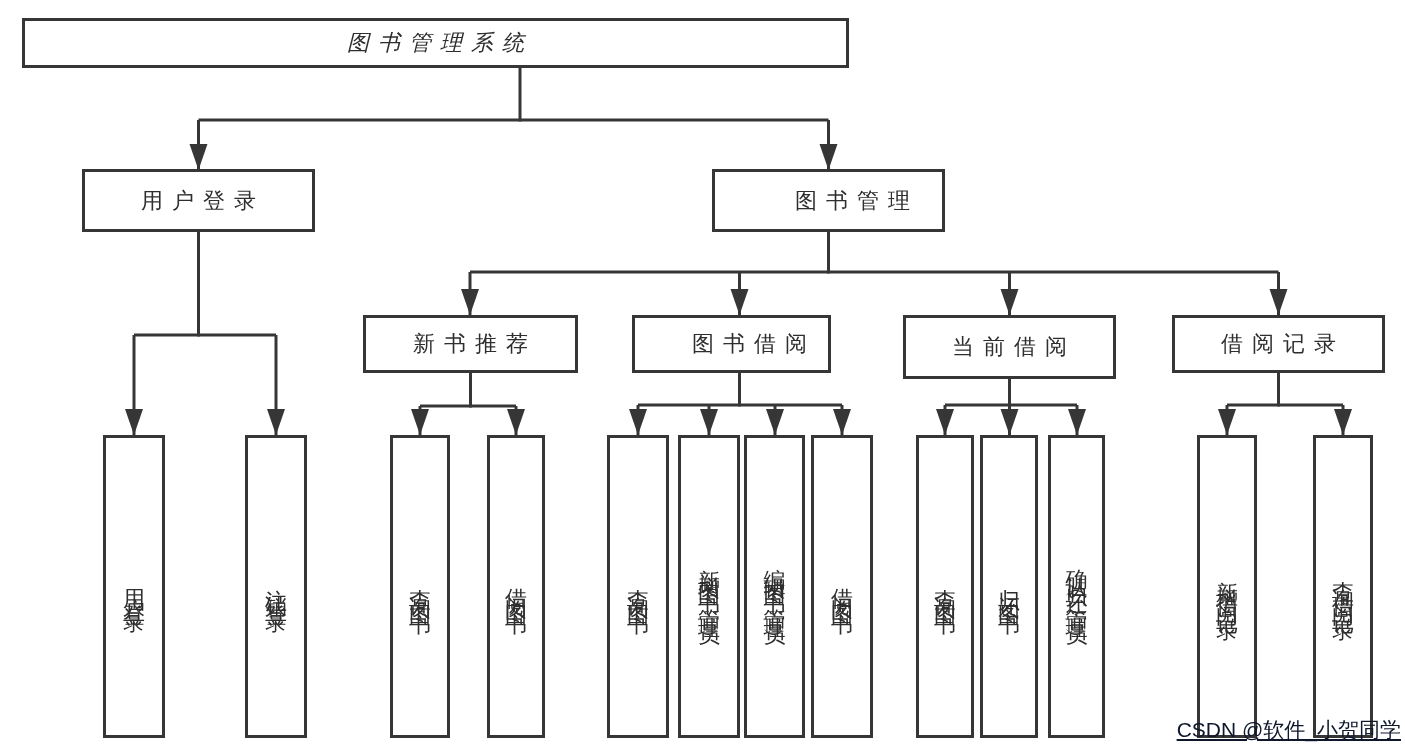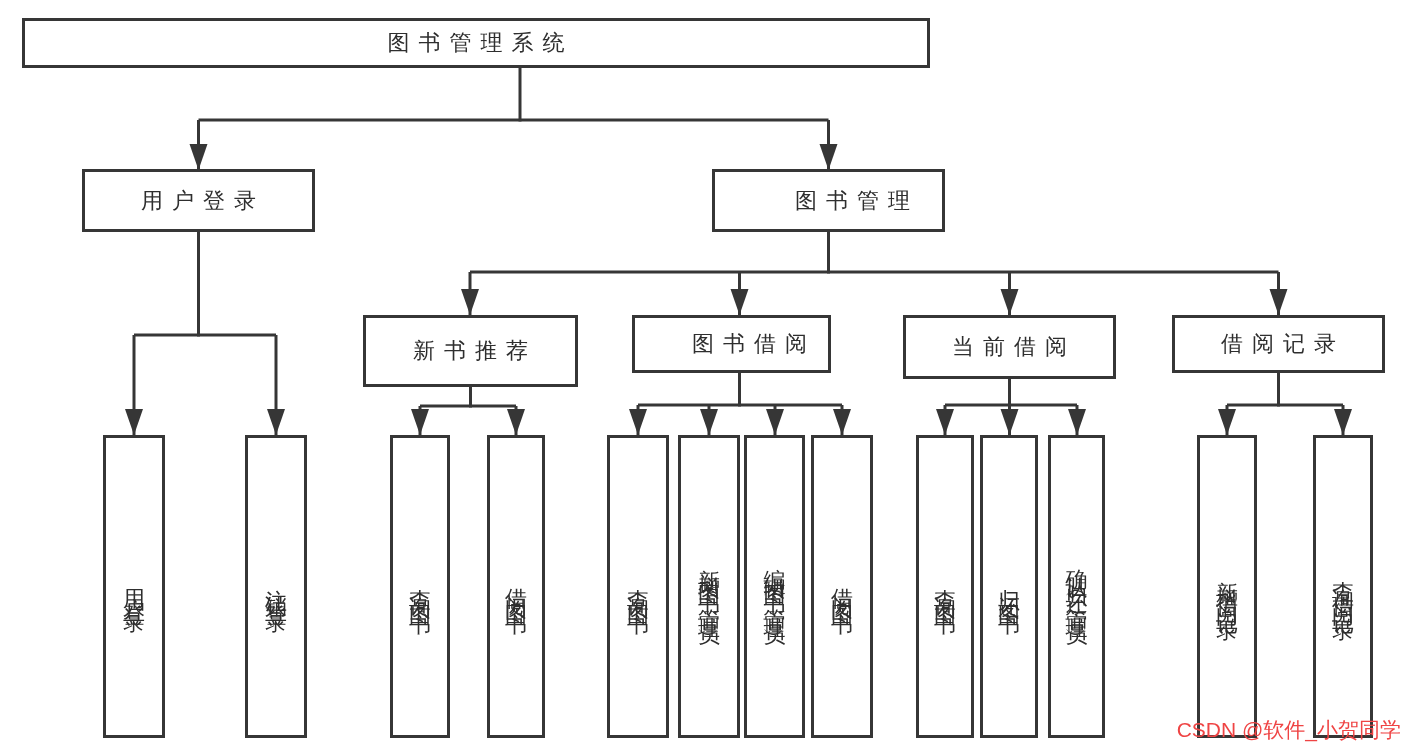--- a/index.html
+++ b/index.html
@@ -30,23 +30,24 @@
     letter-spacing: 8px;
     font-size: 22px;
     color: #2e2e2e;
     white-space: nowrap;
   }
   .watermark {
     position: absolute;
     right: 4px;
     top: 716px;
     font-size: 21px;
-    color: #ef4444;
+    color: #0f172a;
     z-index: 10;
     white-space: nowrap;
+    text-decoration: underline;
   }
 </style>
 </head>
 <body>
 
 <div class="canvas">
 
   <svg class="wires" width="1405" height="747">
     <defs>
       <marker id="arr" markerUnits="userSpaceOnUse" markerWidth="28" markerHeight="20" refX="26" refY="9" orient="auto">
@@ -90,32 +91,32 @@
       <path d="M1009.5 405 V435" marker-end="url(#arr)"></path>
       <path d="M1077 405 V435" marker-end="url(#arr)"></path>
 
       <path d="M1278.5 373 V406.5"></path>
       <path d="M1227 405 H1343"></path>
       <path d="M1227 405 V435" marker-end="url(#arr)"></path>
       <path d="M1343 405 V435" marker-end="url(#arr)"></path>
     </g>
   </svg>
 
-  <div class="box" style="left:22px; top:18px; width:908px; height:50px;">
+  <div class="box" style="left:22px; top:18px; width:827px; height:50px;font-style:italic;">
     <span class="hlabel">图书管理系统</span>
   </div>
 
   <div class="box" style="left:82px; top:169px; width:233px; height:63px;">
     <span class="hlabel">用户登录</span>
   </div>
   <div class="box" style="left:712px; top:169px; width:233px; height:63px;padding-left:48px;">
     <span class="hlabel">图书管理</span>
   </div>
 
-  <div class="box" style="left:363px; top:315px; width:215px; height:72px;">
+  <div class="box" style="left:363px; top:315px; width:215px; height:58px;">
     <span class="hlabel">新书推荐</span>
   </div>
   <div class="box" style="left:632px; top:315px; width:199px; height:58px;padding-left:36px;">
     <span class="hlabel">图书借阅</span>
   </div>
   <div class="box" style="left:903px; top:315px; width:213px; height:64px;">
     <span class="hlabel">当前借阅</span>
   </div>
   <div class="box" style="left:1172px; top:315px; width:213px; height:58px;">
     <span class="hlabel">借阅记录</span>

